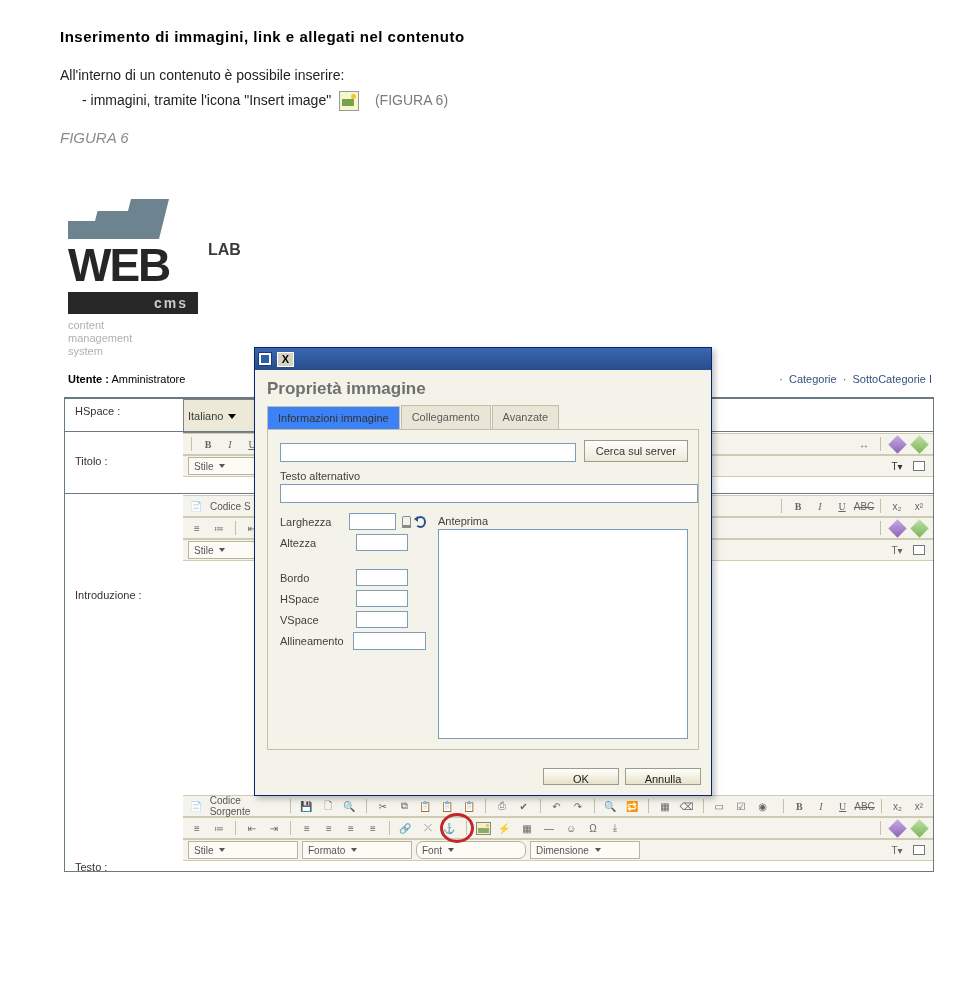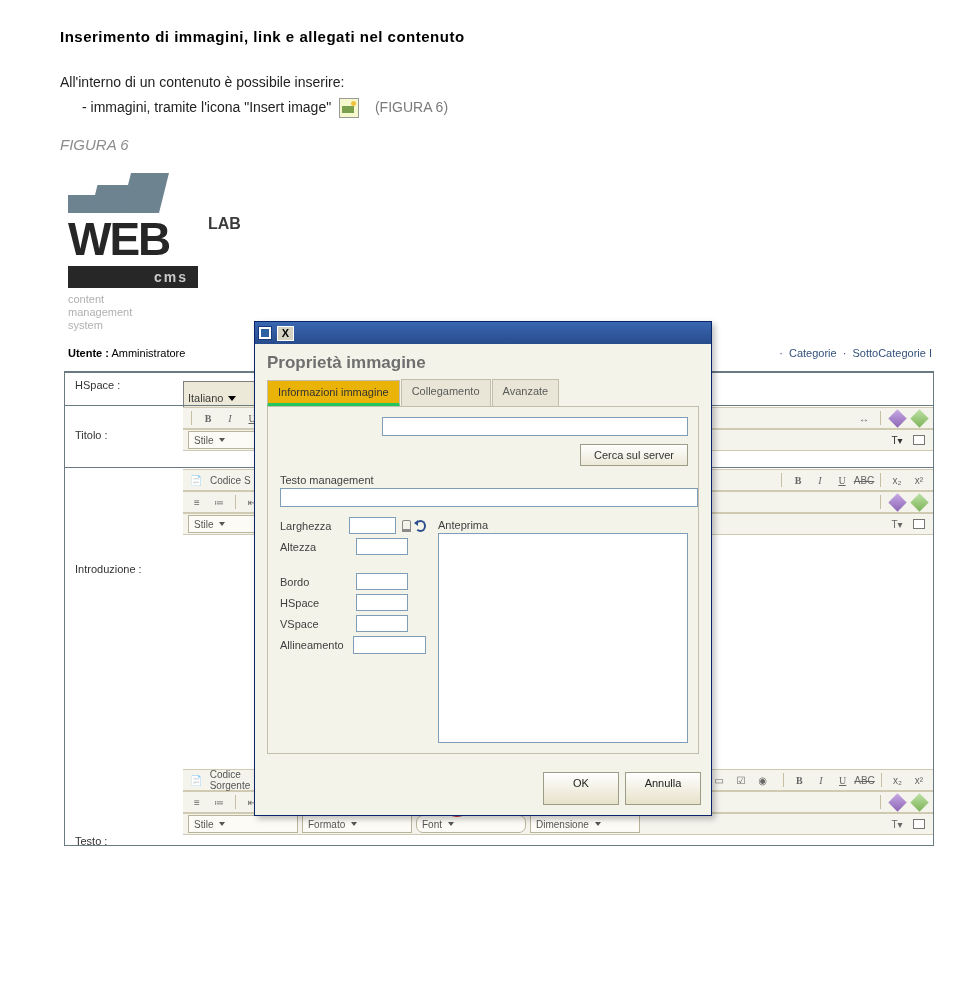--- a/index.html
+++ b/index.html
@@ -4,28 +4,28 @@
 <style>
   body{
     margin:0;
     font-family:Verdana,Arial,sans-serif;
     font-size:14px;
     color:#333;
     background:#fff;
     width:960px;
   }
   .doc{padding:28px 60px 0 60px;}
-  .doc-heading{font-family:Verdana,sans-serif;font-size:15px;font-weight:bold;color:#000;letter-spacing:.5px;margin-bottom:29px;}
+  .doc-heading{font-family:Verdana,sans-serif;font-size:15px;font-weight:bold;color:#000;letter-spacing:.5px;margin-bottom:22px;}
   .doc-p{font-size:14px;color:#222;margin:0 0 8px 0;}
   .doc-li{font-size:14px;color:#222;margin:0 0 14px 22px;}
   .inline-icon{display:inline-block;width:18px;height:18px;background:#f5f7cd;border:1px solid #999;vertical-align:middle;margin-left:4px;position:relative;}
   .inline-icon:before{content:"";position:absolute;left:2px;top:7px;width:12px;height:7px;background:#7aa04e;}
   .inline-icon:after{content:"";position:absolute;right:2px;top:2px;width:5px;height:5px;border-radius:50%;background:#f2c23c;}
   .fig-ref{color:#7a7a7a;margin-left:12px;}
-  .fig-label{color:#8c8c8c;font-style:italic;font-size:15px;margin:18px 0 8px 0;}
+  .fig-label{color:#8c8c8c;font-style:italic;font-size:15px;margin:18px 0 41px 0;}
 
   
   .shot{margin-left:4px;width:870px;height:685px;position:relative;font-family:Tahoma,Arial,sans-serif;font-size:11px;color:#3a3a3a;}
   .shot *{box-sizing:border-box;}
 
   
   .logo{position:absolute;left:4px;top:0;width:200px;}
   .logo-bars{position:relative;height:52px;}
   .bar{position:absolute;bottom:0;background:#6d8390;}
   .b1{left:0;width:28px;height:18px;}
@@ -38,21 +38,21 @@
 
   
   .top-links{position:absolute;right:2px;top:186px;font-size:11px;color:#34517b;}
   .top-links span{color:#34517b;}
   .sep-dot{color:#555;margin:0 3px;}
 
   
   .form-panel{position:absolute;left:0;top:210px;right:0;bottom:0;background:#fff;border:1px solid #6a7a83;border-top:2px solid #6a7a83;}
   .row{position:absolute;left:0;right:0;}
   .label{position:absolute;left:10px;top:6px;font-size:11px;color:#333;}
-  .sel{position:absolute;left:118px;top:8px;height:19px;background:#ece9d8;border:1px solid #808080;display:flex;align-items:center;padding:16px 4px;font-size:11px;}
+  .sel{position:absolute;left:118px;top:0;height:19px;background:#ece9d8;border:1px solid #808080;display:flex;align-items:center;padding:16px 4px;font-size:11px;}
   .sel .arrow{margin-left:5px;border-left:4px solid transparent;border-right:4px solid transparent;border-top:5px solid #000;display:inline-block;}
   .tb{position:absolute;left:118px;right:0;height:22px;background:#f4f3ec;border-top:1px solid #cfcab1;border-bottom:1px solid #cfcab1;display:flex;align-items:center;padding:0 5px;color:#888;gap:4px;}
   .tb2{top:22px;}
   .tb .div{width:1px;height:14px;background:#c4bfa5;margin:0 3px;}
   .tb .btn{width:18px;height:18px;display:inline-flex;align-items:center;justify-content:center;color:#666;font-size:10px;border-radius:2px;}
   .tb .dd{height:18px;border:1px solid #b9b49c;background:#fcfbf6;display:flex;align-items:center;padding:0 5px;font-size:10px;color:#555;}
   .tb .dd .arrow{margin-left:6px;border-left:3px solid transparent;border-right:3px solid transparent;border-top:4px solid #555;}
 
   .topline{position:absolute;left:0;right:0;height:1px;background:#6a7a83;}
 
@@ -63,40 +63,40 @@
   .dialog{position:absolute;left:190px;top:0;width:458px;background:#f4f3e9;border:1px solid #0a246a;box-shadow:3px 3px 6px rgba(0,0,0,.25);z-index:5;}
   .titlebar{height:22px;background:linear-gradient(#3a67b1,#274c8c);display:flex;align-items:center;padding:0 3px;color:#fff;font-size:11px;}
   .titlebar .ico{width:14px;height:14px;background:#fff;border:1px solid #163a80;margin-right:5px;position:relative;}
   .titlebar .ico:after{content:"";position:absolute;inset:2px;background:#2d5fa3;}
   .titlebar .ttl{flex:1;color:#fff;font-weight:normal;}
   .titlebar .close{width:17px;height:15px;background:#d6d2c2;border:1px solid #fff;color:#000;font-size:11px;line-height:13px;text-align:center;font-weight:bold;}
   .d-body{padding:8px 12px 10px 12px;}
   .d-h1{font:bold 17px/1 Arial;color:#6f6f6f;margin:2px 0 8px 0;}
   .tabs{display:flex;font-size:11px;color:#5a5a5a;margin-bottom:0;}
   .tab{padding:5px 10px;border:1px solid #c3beac;border-bottom:none;background:#e9e6d8;margin-right:1px;}
-  .tab.active{background:#eab308;font-weight:normal;color:#333;border-bottom:4px solid #22c55e;position:relative;top:1px;}
+  .tab.active{background:#3b82f6;font-weight:normal;color:#333;border-bottom:1px solid #22c55e;position:relative;top:1px;}
   .tab-panel{border:1px solid #c3beac;background:#f4f3e9;padding:10px 10px 10px 12px;min-height:300px;position:relative;}
   .d-lbl{font-size:11px;color:#404040;margin:2px 0 2px 0;display:block;}
   .d-input{width:286px;height:19px;border:1px solid #7e9db9;background:#fff;}
   .d-input.full{width:418px;}
-  .d-url-row{display:flex;gap:8px;align-items:flex-end;flex-direction:column;}
+  .d-url-row{display:flex;gap:8px;align-items:flex-end;}
   .server-btn{height:22px;width:108px;background:linear-gradient(#fefefe,#ece9d8);border:1px solid #9d9c86;font-size:11px;color:#333;text-align:center;line-height:20px;}
   .d-grid{display:flex;margin-top:10px;}
   .d-col-l{width:146px;}
   .d-field{display:flex;align-items:center;margin-bottom:4px;}
   .d-field label{width:76px;font-size:11px;color:#404040;}
   .d-field .sm-in{width:52px;height:17px;border:1px solid #7e9db9;background:#fff;}
   .d-field .sm-sel{width:76px;height:18px;border:1px solid #7e9db9;background:#fff;font-size:10px;}
   .lock-ic{width:10px;height:12px;border:1px solid #8a8a8a;border-radius:2px 2px 0 0;border-bottom:3px solid #8a8a8a;margin-left:6px;display:inline-block;}
   .reset-ic{width:12px;height:12px;border:2px solid #2e4f8f;border-left-color:transparent;border-radius:50%;display:inline-block;margin-left:4px;position:relative;}
   .reset-ic:after{content:"";position:absolute;left:-3px;top:-2px;border-top:3px solid transparent;border-bottom:3px solid transparent;border-right:4px solid #2e4f8f;}
   .preview-col{flex:1;margin-left:12px;}
   .preview-box{border:1px solid #7e9db9;background:#fff;height:210px;width:100%;}
   .dlg-btns{display:flex;justify-content:flex-end;gap:6px;padding:8px 10px 10px 0;background:#f4f3e9;}
-  .dlg-btn{height:33px;min-width:76px;background:linear-gradient(#fff,#e7e2c9);border:1px solid #9d9c86;font-size:11px;text-align:center;line-height:21px;color:#222;padding:0 12px;}
+  .dlg-btn{height:17px;min-width:76px;background:linear-gradient(#fff,#e7e2c9);border:1px solid #9d9c86;font-size:11px;text-align:center;line-height:21px;color:#222;padding:0 12px;}
 
   
   .i-bold{font-weight:bold;font-family:'Times New Roman';color:#555;}
   .i-it{font-style:italic;font-family:'Times New Roman';color:#555;}
   .i-u{text-decoration:underline;font-family:'Times New Roman';color:#555;}
   .cube{width:13px;height:13px;background:linear-gradient(135deg,#c9a9e5,#8b66b5);transform:rotate(45deg);display:inline-block;}
   .cube.g{background:linear-gradient(135deg,#bde2a5,#7cb35a);}
   .img-ic{display:inline-block;width:15px;height:13px;background:#f3f0c2;border:1px solid #888;position:relative;}
   .img-ic:before{content:"";position:absolute;left:1px;bottom:1px;width:11px;height:5px;background:#8ea96c;}
   .img-ic:after{content:"";position:absolute;right:1px;top:1px;width:3px;height:3px;border-radius:50%;background:#e6c24d;}
@@ -351,21 +351,21 @@
         <div class="tabs">
           <div class="tab active">Informazioni immagine</div>
           <div class="tab">Collegamento</div>
           <div class="tab">Avanzate</div>
         </div>
         <div class="tab-panel">
           <div class="d-url-row">
             <div class="d-input" style="width:306px;"></div>
             <div class="server-btn">Cerca sul server</div>
           </div>
-          <span class="d-lbl" style="margin-top:8px;">Testo management</span>
+          <span class="d-lbl" style="margin-top:8px;">Testo alternativo</span>
           <div class="d-input full"></div>
 
           <div class="d-grid">
             <div class="d-col-l">
               <div class="d-field">
                 <label>Larghezza</label>
                 <div class="sm-in"></div>
                 <span class="lock-ic"></span>
                 <span class="reset-ic"></span>
               </div>

